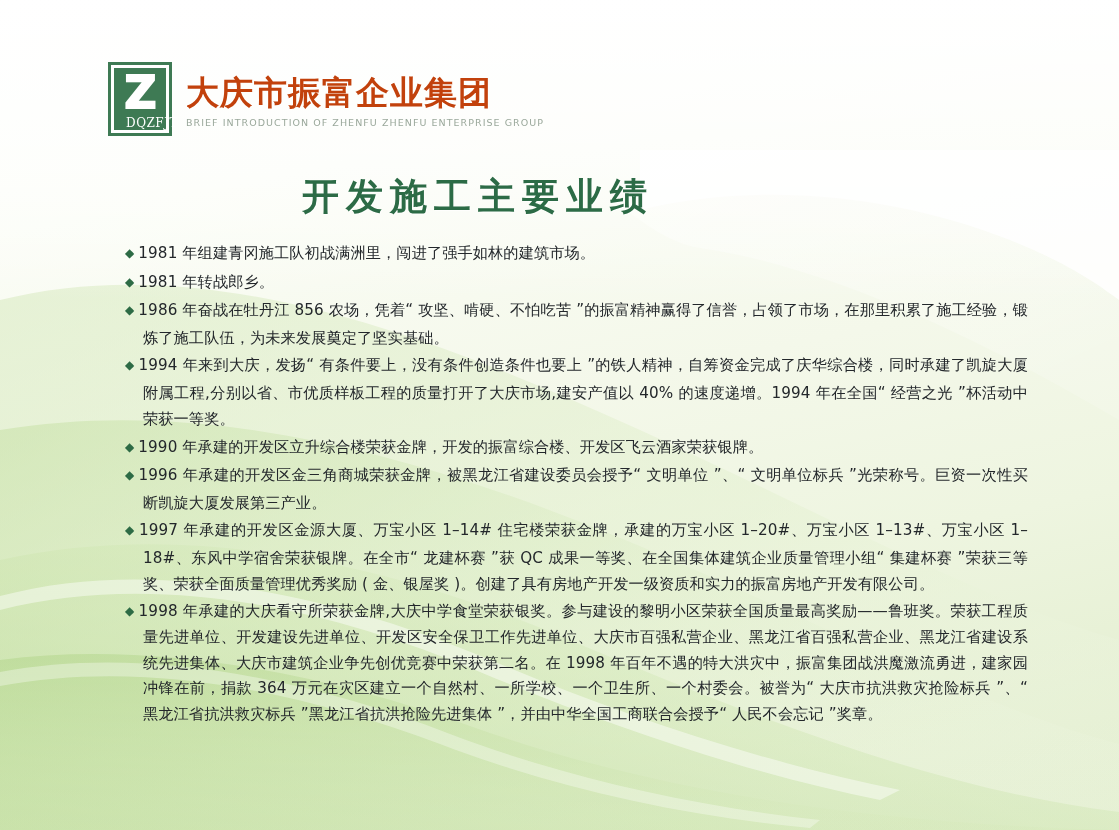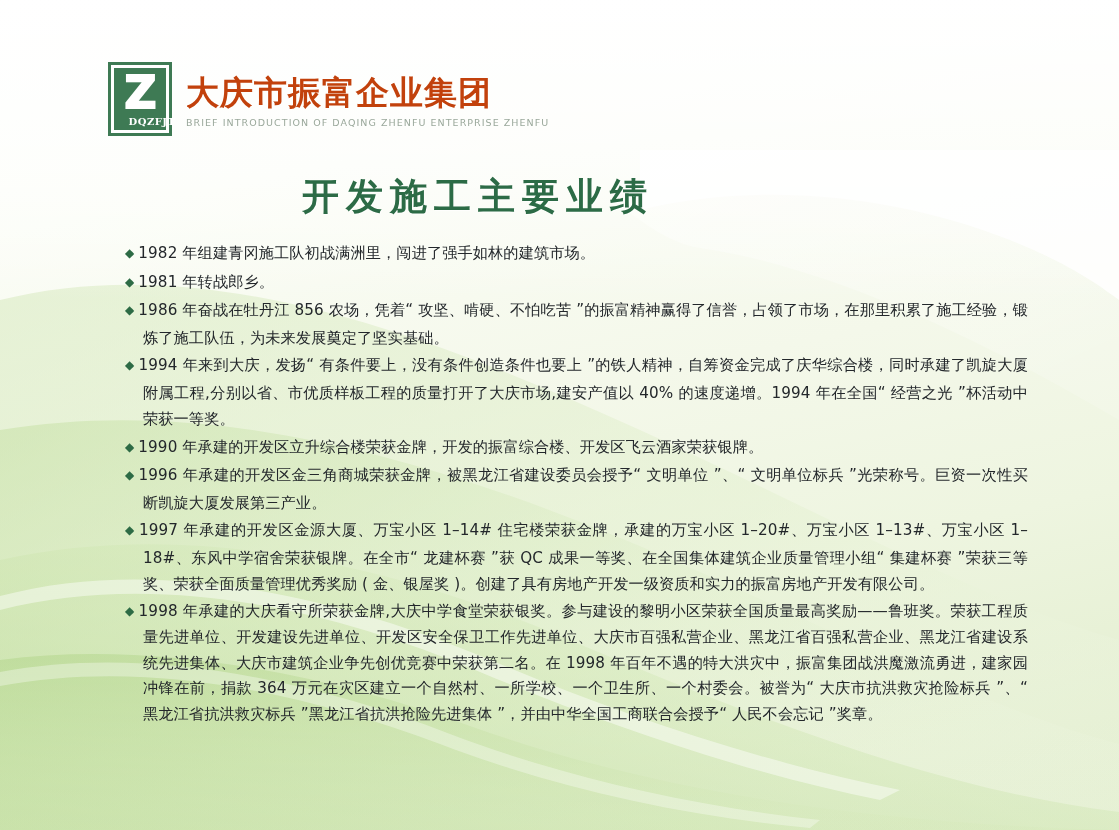--- a/index.html
+++ b/index.html
@@ -74,25 +74,25 @@
     font-family: "DejaVu Sans", "Liberation Sans", sans-serif;
     font-weight: 700;
     font-size: 44px;
     line-height: 44px;
     color: #ffffff;
     letter-spacing: -1px;
     -webkit-text-stroke: 2px #ffffff;
   }
   .logo-abbr {
     font-family: "DejaVu Serif", "Liberation Serif", serif;
-    font-size: 10px;
+    font-size: 12px;
     letter-spacing: 0.5px;
     color: #ffffff;
     margin-top: 1px;
-    font-weight: 700;
+    font-weight: 400;
     margin-left: 24px;
   }
   .brand-block {
     margin-left: 14px;
     padding-top: 12px;
   }
   .brand-cn {
     font-size: 33px;
     font-weight: 700;
     color: #c2410c;
@@ -209,30 +209,30 @@
 
   <div class="header">
     <div class="logo-mark">
       <div class="logo-inner">
         <div class="logo-z">Z</div>
         <div class="logo-abbr">DQZFJT</div>
       </div>
     </div>
     <div class="brand-block">
       <div class="brand-cn">大庆市振富企业集团</div>
-      <div class="brand-en">BRIEF INTRODUCTION OF DAQING ZHENFU ENTERPRISE ZHENFU</div>
+      <div class="brand-en">BRIEF INTRODUCTION OF ZHENFU ZHENFU ENTERPRISE GROUP</div>
     </div>
   </div>
 
   <div class="page-title">开发施工主要业绩</div>
 
   <div class="content">
 
     <p class="para lead">
-      <span class="bullet">◆</span><span>1982 年组建青冈施工队初战满洲里，闯进了强手如林的建筑市场。</span>
+      <span class="bullet">◆</span><span>1981 年组建青冈施工队初战满洲里，闯进了强手如林的建筑市场。</span>
     </p>
 
     <p class="para lead">
       <span class="bullet">◆</span><span>1981 年转战郎乡。</span>
     </p>
 
     <p class="para lead">
       <span class="bullet">◆</span><span>1986 年奋战在牡丹江 856 农场，凭着“ 攻坚、啃硬、不怕吃苦 ”的振富精神赢得了信誉，占领了市场，在那里积累了施工经验，锻炼了施工队伍，为未来发展奠定了坚实基础。</span>
     </p>
 

